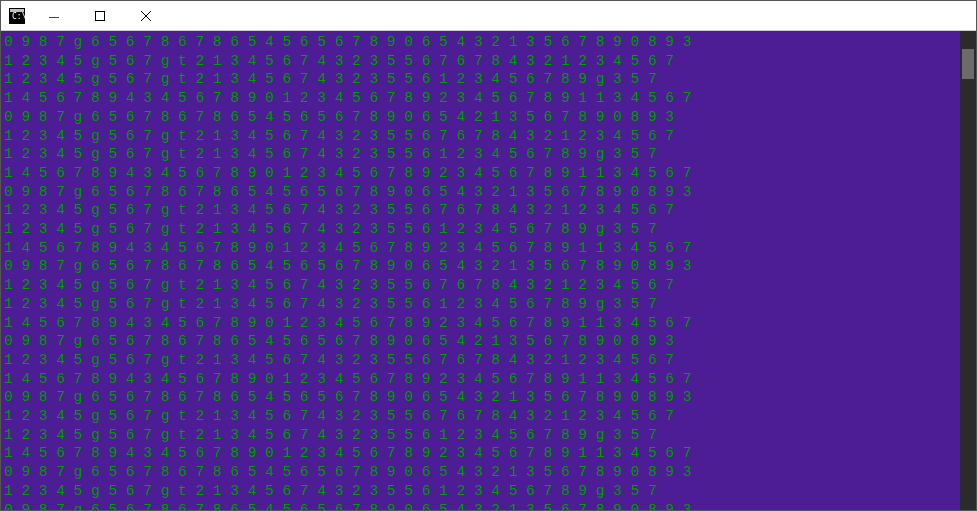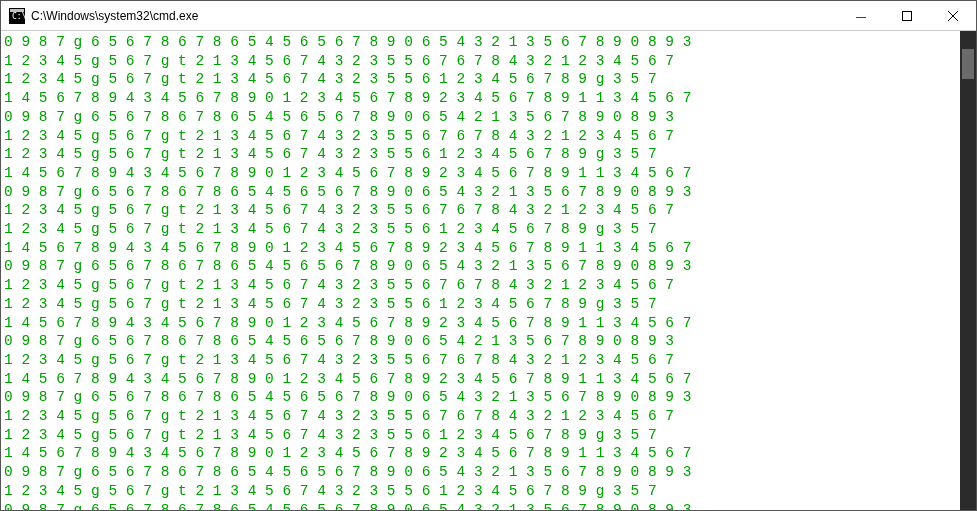--- a/index.html
+++ b/index.html
@@ -51,21 +51,21 @@
       display: flex;
       align-items: center;
       justify-content: center;
       font-family: "Segoe UI Symbol", sans-serif;
       font-size: 10px;
       color: #000;
       cursor: pointer;
     }
     .console-area {
       flex: 1;
-      background: #ffffff;
+      background: #4c1d95;
       position: relative;
       overflow: hidden;
     }
     .console-content {
       position: absolute;
       top: 0;
       left: 0;
       right: 16px;
       bottom: 0;
       padding: 2px 3px;
@@ -102,21 +102,20 @@
 
 <div class="window">
   <div class="titlebar">
     <div class="titlebar-icon">
       <svg width="16" height="16" viewBox="0 0 16 16">
         <rect x="0" y="0" width="16" height="16" fill="#000"></rect>
         <rect x="1" y="1" width="14" height="3" fill="#c0c0c0"></rect>
         <text x="3" y="11" font-size="8" fill="#fff" font-family="monospace">C:\</text>
       </svg>
     </div>
-    <div class="titlebar-title">C:\Windows\system32\cmd.exe</div>
     <div class="titlebar-controls">
       <div class="titlebar-btn">—</div>
       <div class="titlebar-btn">
         <svg width="10" height="10" viewBox="0 0 10 10">
             <rect x="0.5" y="0.5" width="9" height="9" fill="none" stroke="#000" stroke-width="1"></rect>
           </svg>
       </div>
       <div class="titlebar-btn close">
         <svg width="10" height="10" viewBox="0 0 10 10">
             <line x1="0" y1="0" x2="10" y2="10" stroke="#000" stroke-width="1"></line>

